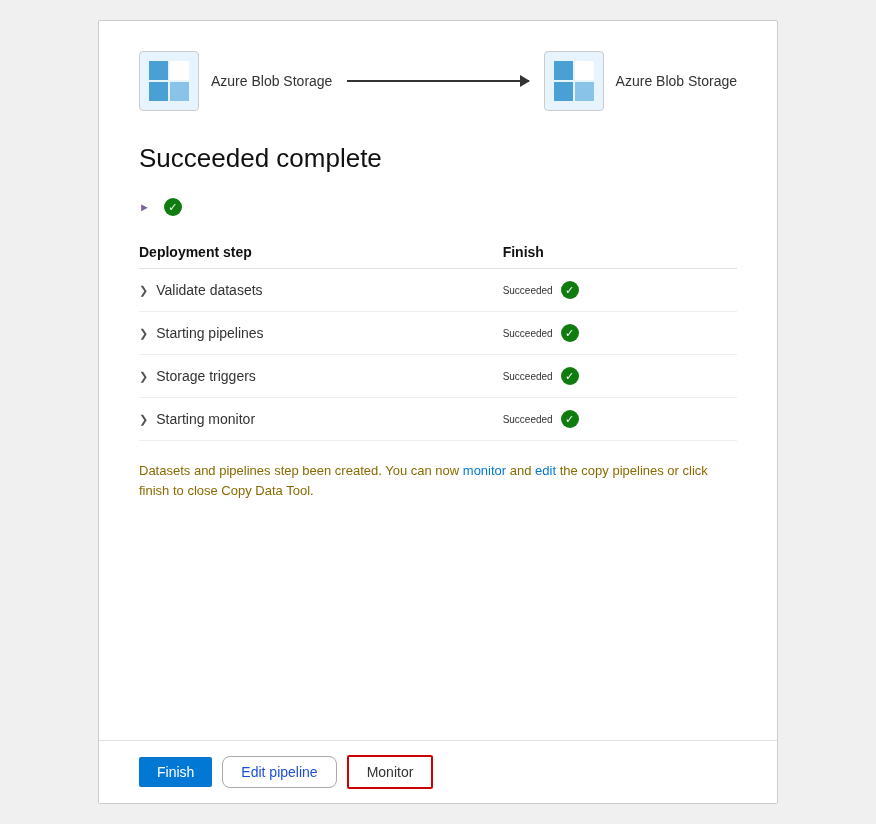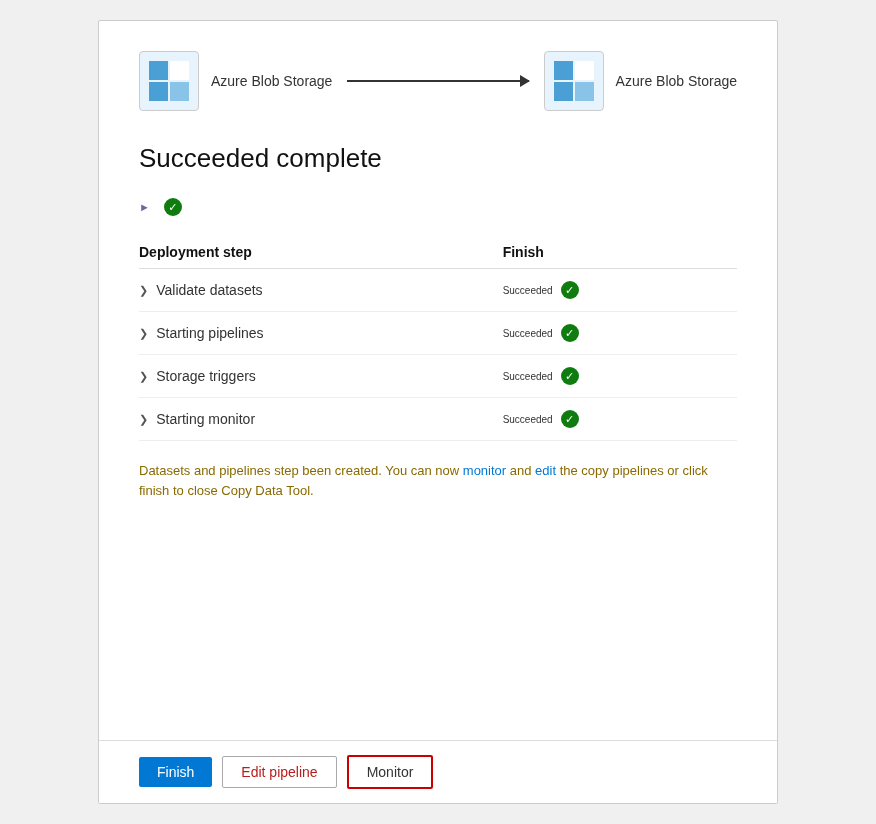--- a/index.html
+++ b/index.html
@@ -203,26 +203,26 @@
       background: #0078d4;
       color: #fff;
       border: none;
       padding: 7px 18px;
       font-size: 14px;
       cursor: pointer;
       border-radius: 2px;
     }
     .btn-edit {
       background: #fff;
-      color: #b91c1c;
+      color: #1d4ed8;
       border: 1px solid #aaa;
       padding: 7px 18px;
       font-size: 14px;
       cursor: pointer;
-      border-radius: 2px;
+      border-radius: 8px;
     }
     .btn-monitor {
       background: #fff;
       color: #333;
       border: 2px solid #c00;
       padding: 7px 18px;
       font-size: 14px;
       cursor: pointer;
       border-radius: 2px;
     }

